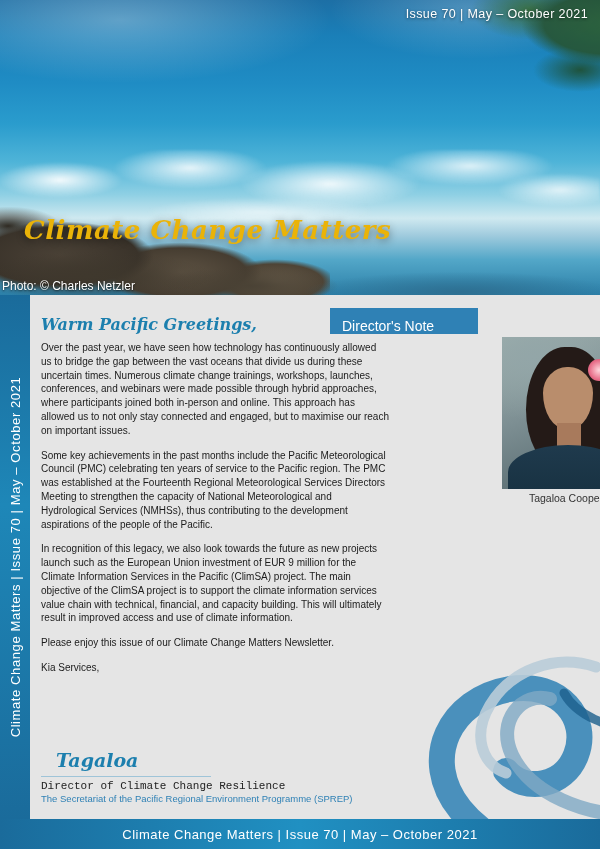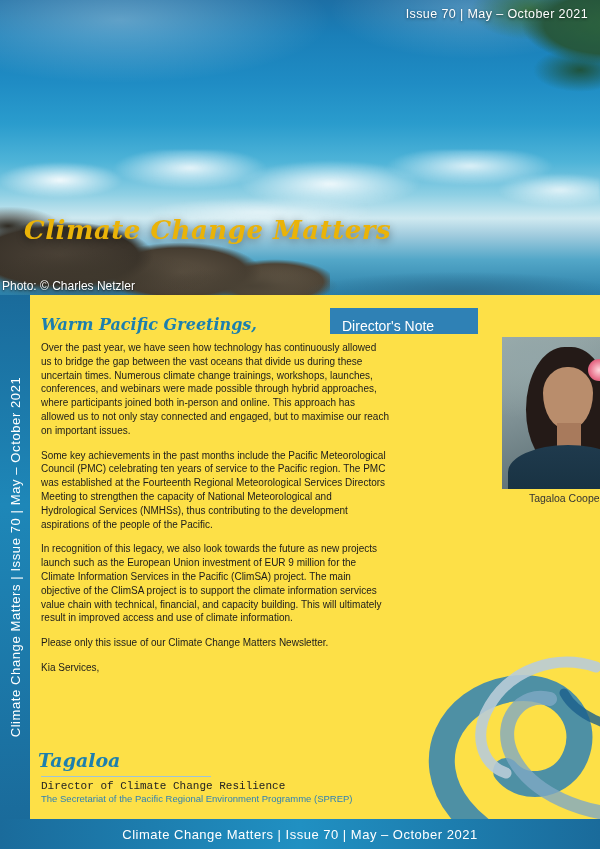--- a/index.html
+++ b/index.html
@@ -134,21 +134,21 @@
     justify-content: center;
     white-space: nowrap;
   }
 
   
   .content {
     position: absolute;
     left: 30px; top: 295px;
     width: 570px;
     height: 524px;
-    background: #fde047;
+    background: #e5e5e5;
     overflow: hidden;
   }
   .swirl {
     position: absolute;
     right: -40px; bottom: -60px;
     width: 300px; height: 300px;
     pointer-events: none;
   }
 
   .greeting {
@@ -237,21 +237,21 @@
     left: 11px; top: 46px;
     width: 348px;
     color: #1b1b1b;
     font-size: 10px;
     line-height: 1.38;
   }
   .body-col p { margin: 0 0 11px 0; }
 
   .signature {
     position: absolute;
-    left: 8px; top: 454px;
+    left: 26px; top: 454px;
     color: #1c7fae;
     font-family: "DejaVu Serif", serif;
     font-style: italic;
     font-weight: bold;
     font-size: 19px;
   }
   .sig-rule {
     position: absolute;
     left: 11px; top: 481px;
     width: 170px;
@@ -329,21 +329,21 @@
       <div class="neck"></div>
       <div class="flower"></div>
       <div class="shoulders"></div>
     </div>
     <div class="portrait-caption">Tagaloa Cooper</div>
 
     <div class="body-col">
       <p>Over the past year, we have seen how technology has continuously allowed us to bridge the gap between the vast oceans that divide us during these uncertain times. Numerous climate change trainings, workshops, launches, conferences, and webinars were made possible through hybrid approaches, where participants joined both in-person and online. This approach has allowed us to not only stay connected and engaged, but to maximise our reach on important issues.</p>
       <p>Some key achievements in the past months include the Pacific Meteorological Council (PMC) celebrating ten years of service to the Pacific region. The PMC was established at the Fourteenth Regional Meteorological Services Directors Meeting to strengthen the capacity of National Meteorological and Hydrological Services (NMHSs), thus contributing to the development aspirations of the people of the Pacific.</p>
       <p>In recognition of this legacy, we also look towards the future as new projects launch such as the European Union investment of EUR 9 million for the Climate Information Services in the Pacific (ClimSA) project. The main objective of the ClimSA project is to support the climate information services value chain with technical, financial, and capacity building. This will ultimately result in improved access and use of climate information.</p>
-      <p>Please only this issue of our Climate Change Matters Newsletter.</p>
+      <p>Please enjoy this issue of our Climate Change Matters Newsletter.</p>
       <p>Kia Services,</p>
     </div>
 
     <div class="signature">Tagaloa</div>
     <div class="sig-rule"></div>
     <div class="sig-role">Director of Climate Change Resilience</div>
     <div class="sig-org">The Secretariat of the Pacific Regional Environment Programme (SPREP)</div>
   </div>
 
   <div class="footer">

